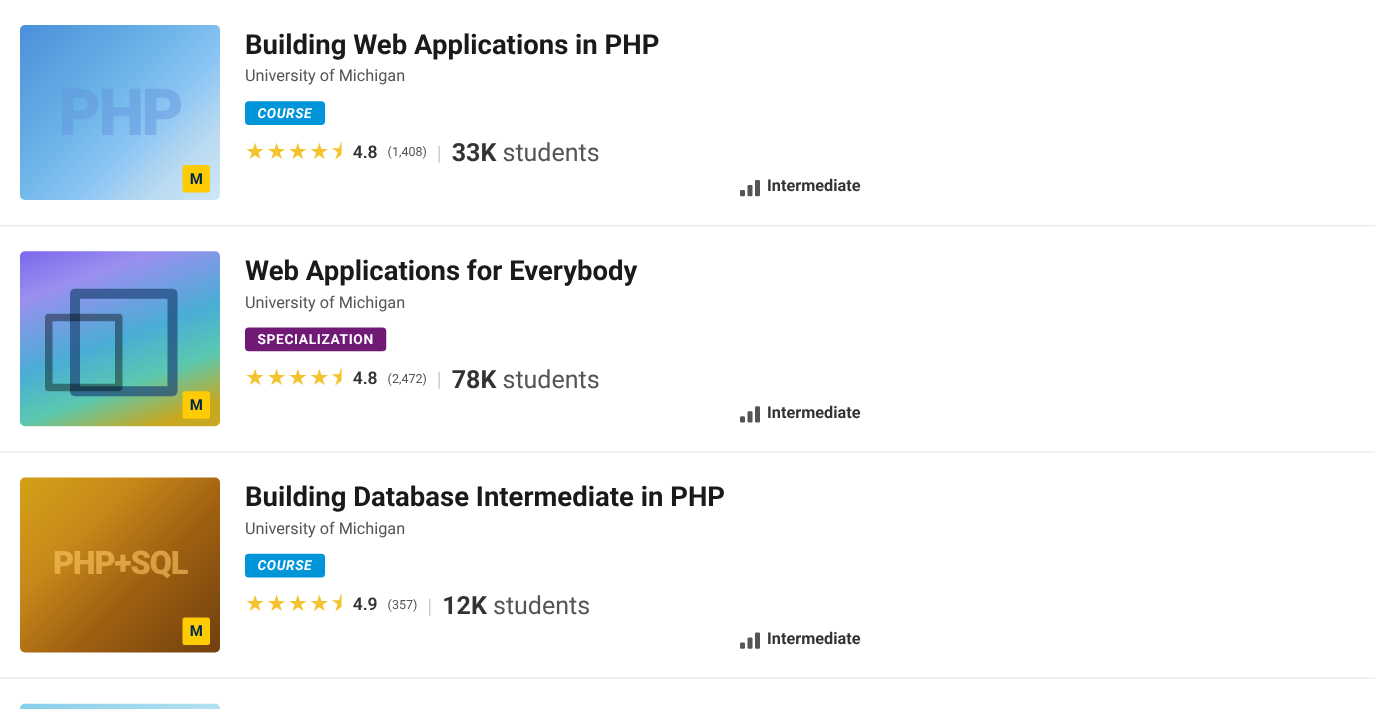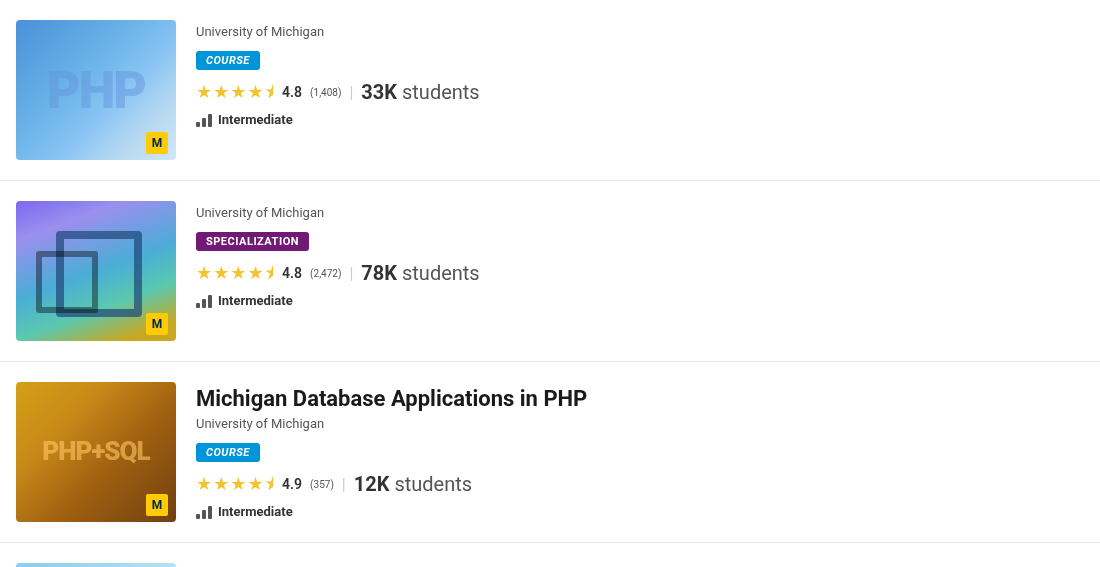--- a/index.html
+++ b/index.html
@@ -222,20 +222,21 @@
 
     .students strong {
       font-weight: 700;
       color: #333;
     }
 
     .level-row {
       display: flex;
       align-items: center;
       gap: 6px;
+      justify-content: center;
     }
 
     .bar-chart-icon {
       display: flex;
       align-items: flex-end;
       gap: 2px;
       height: 14px;
     }
 
     .bar {
@@ -259,21 +260,21 @@
     }
   </style>
 </head>
 <body>
 
 <div class="course-list">
 <div class="course-item">
       <div class="course-thumbnail thumb-php">
         <div class="m-logo">M</div>
       </div>
-      <div class="course-info"><div class="course-institution">University of Michigan</div><div class="badge badge-course">COURSE</div><div class="rating-row">
+      <div class="course-info"><div class="course-title">Building Web Applications in PHP</div><div class="course-institution">University of Michigan</div><div class="badge badge-course">COURSE</div><div class="rating-row">
           <div class="stars">
             <span class="star">★</span>
             <span class="star">★</span>
             <span class="star">★</span>
             <span class="star">★</span>
             <span class="star">⯨</span>
           </div>
           <span class="rating-value">4.8</span>
           <span class="rating-count">(1,408)</span>
           <span class="divider">|</span>
@@ -284,21 +285,21 @@
             <div class="bar" style="height: 9px;"></div>
             <div class="bar" style="height: 13px;"></div>
           </div>
           <span class="level-text">Intermediate</span>
         </div></div>
     </div>
     <div class="course-item">
       <div class="course-thumbnail thumb-webapps">
         <div class="m-logo">M</div>
       </div>
-      <div class="course-info"><div class="course-institution">University of Michigan</div><div class="badge badge-specialization">SPECIALIZATION</div><div class="rating-row">
+      <div class="course-info"><div class="course-title">Web Applications for Everybody</div><div class="course-institution">University of Michigan</div><div class="badge badge-specialization">SPECIALIZATION</div><div class="rating-row">
           <div class="stars">
             <span class="star">★</span>
             <span class="star">★</span>
             <span class="star">★</span>
             <span class="star">★</span>
             <span class="star">⯨</span>
           </div>
           <span class="rating-value">4.8</span>
           <span class="rating-count">(2,472)</span>
           <span class="divider">|</span>
@@ -309,21 +310,21 @@
             <div class="bar" style="height: 9px;"></div>
             <div class="bar" style="height: 13px;"></div>
           </div>
           <span class="level-text">Intermediate</span>
         </div></div>
     </div>
     <div class="course-item">
       <div class="course-thumbnail thumb-dbphp">
         <div class="m-logo">M</div>
       </div>
-      <div class="course-info"><div class="course-title">Michigan Database Applications in PHP</div><div class="course-institution">University of Michigan</div><div class="badge badge-course">COURSE</div><div class="rating-row">
+      <div class="course-info"><div class="course-title">Building Database Intermediate in PHP</div><div class="course-institution">University of Michigan</div><div class="badge badge-course">COURSE</div><div class="rating-row">
           <div class="stars">
             <span class="star">★</span>
             <span class="star">★</span>
             <span class="star">★</span>
             <span class="star">★</span>
             <span class="star">⯨</span>
           </div>
           <span class="rating-value">4.9</span>
           <span class="rating-count">(357)</span>
           <span class="divider">|</span>

